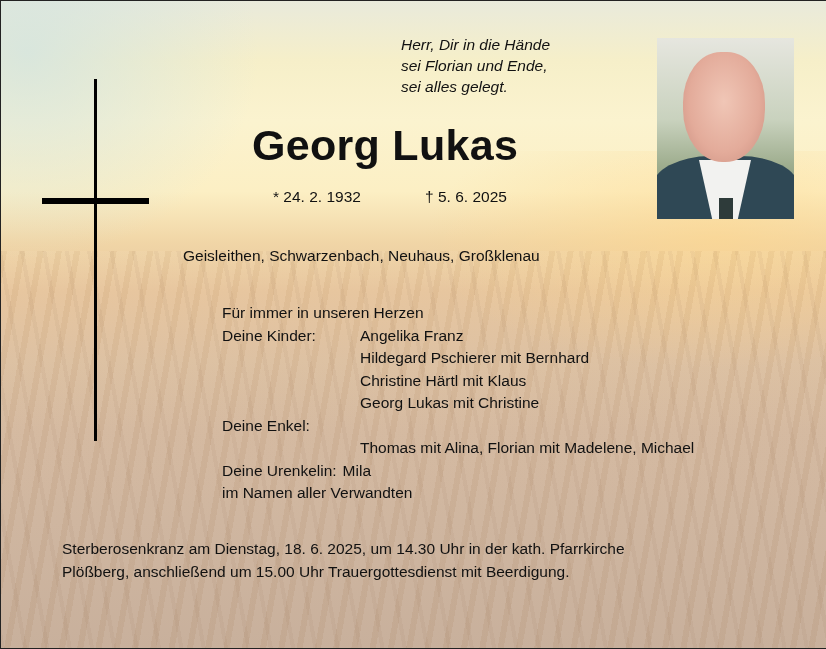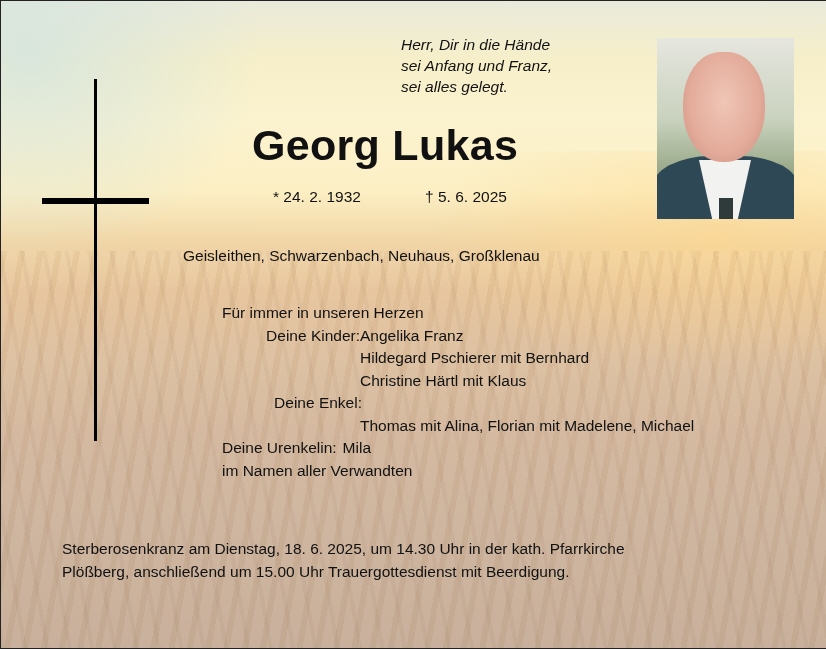--- a/index.html
+++ b/index.html
@@ -34,41 +34,41 @@
   .photo .suit { position:absolute; left:-5px; top:118px; width:147px; height:80px; border-radius:40% 40% 0 0; background:#2f4855; }
   .photo .shirt { position:absolute; left:42px; top:122px; width:52px; height:70px; background:#f2f2f0; clip-path:polygon(0 0,100% 0,70% 100%,30% 100%); }
   .photo .tie { position:absolute; left:62px; top:160px; width:14px; height:30px; background:#2e3b3a; }
   .name { position:absolute; left:251px; top:120px; font-size:43px; font-weight:bold; letter-spacing:0.3px; }
   .dates { position:absolute; top:187px; font-size:15.5px; }
   .born { left:272px; }
   .died { left:424px; }
   .places { position:absolute; left:182px; top:246px; font-size:15.5px; }
   .family { position:absolute; left:221px; top:301px; font-size:15.5px; line-height:22.5px; }
   .row { display:flex; }
-  .lbl { width:138px;text-align:right; }
+  .lbl { width:138px; }
   .b { font-weight:normal; }
   .service { position:absolute; left:61px; top:536px; font-size:15.5px; line-height:23px; }
   .thanks { position:absolute; left:61px; top:602px; font-size:15.5px; }
 </style>
 </head>
 <body>
 
 <div class="card">
   <div class="sky-left"></div>
   <div class="glow"></div>
   <div class="wheat"></div>
 
   <div>
     <div class="cross-v"></div>
     <div class="cross-h"></div>
   </div>
 
   <div class="verse">
     <div>Herr, Dir in die Hände</div>
-    <div>sei Anfang und Franz,</div>
+    <div>sei Florian und Ende,</div>
     <div>sei alles gelegt.</div>
   </div>
 
   <div class="photo">
     <div class="suit"></div>
     <div class="shirt"></div>
     <div class="tie"></div>
     <div class="head"></div>
   </div>
 
@@ -90,20 +90,21 @@
     <div class="row">
       <span class="lbl"></span>
       <span><span class="b">Hildegard Pschierer</span><span style="white-space:pre"> mit </span><span class="b">Bernhard</span></span>
     </div>
     <div class="row">
       <span class="lbl"></span>
       <span><span class="b">Christine Härtl</span><span style="white-space:pre"> mit </span><span class="b">Klaus</span></span>
     </div>
     <div class="row">
       <span class="lbl"></span>
+      <span><span class="b">Georg Lukas</span><span style="white-space:pre"> mit </span><span class="b">Christine</span></span>
     </div>
 
     <div class="row">
       <span class="lbl" style="width:140px">Deine Enkel:</span>
     </div>
     <div class="row">
       <span class="lbl"></span>
       <span style="white-space:pre"><span class="b">Thomas</span><span> mit </span><span class="b">Alina</span><span>, </span><span class="b">Florian</span><span> mit </span><span class="b">Madelene</span><span>, </span><span class="b">Michael</span></span>
     </div>
 

